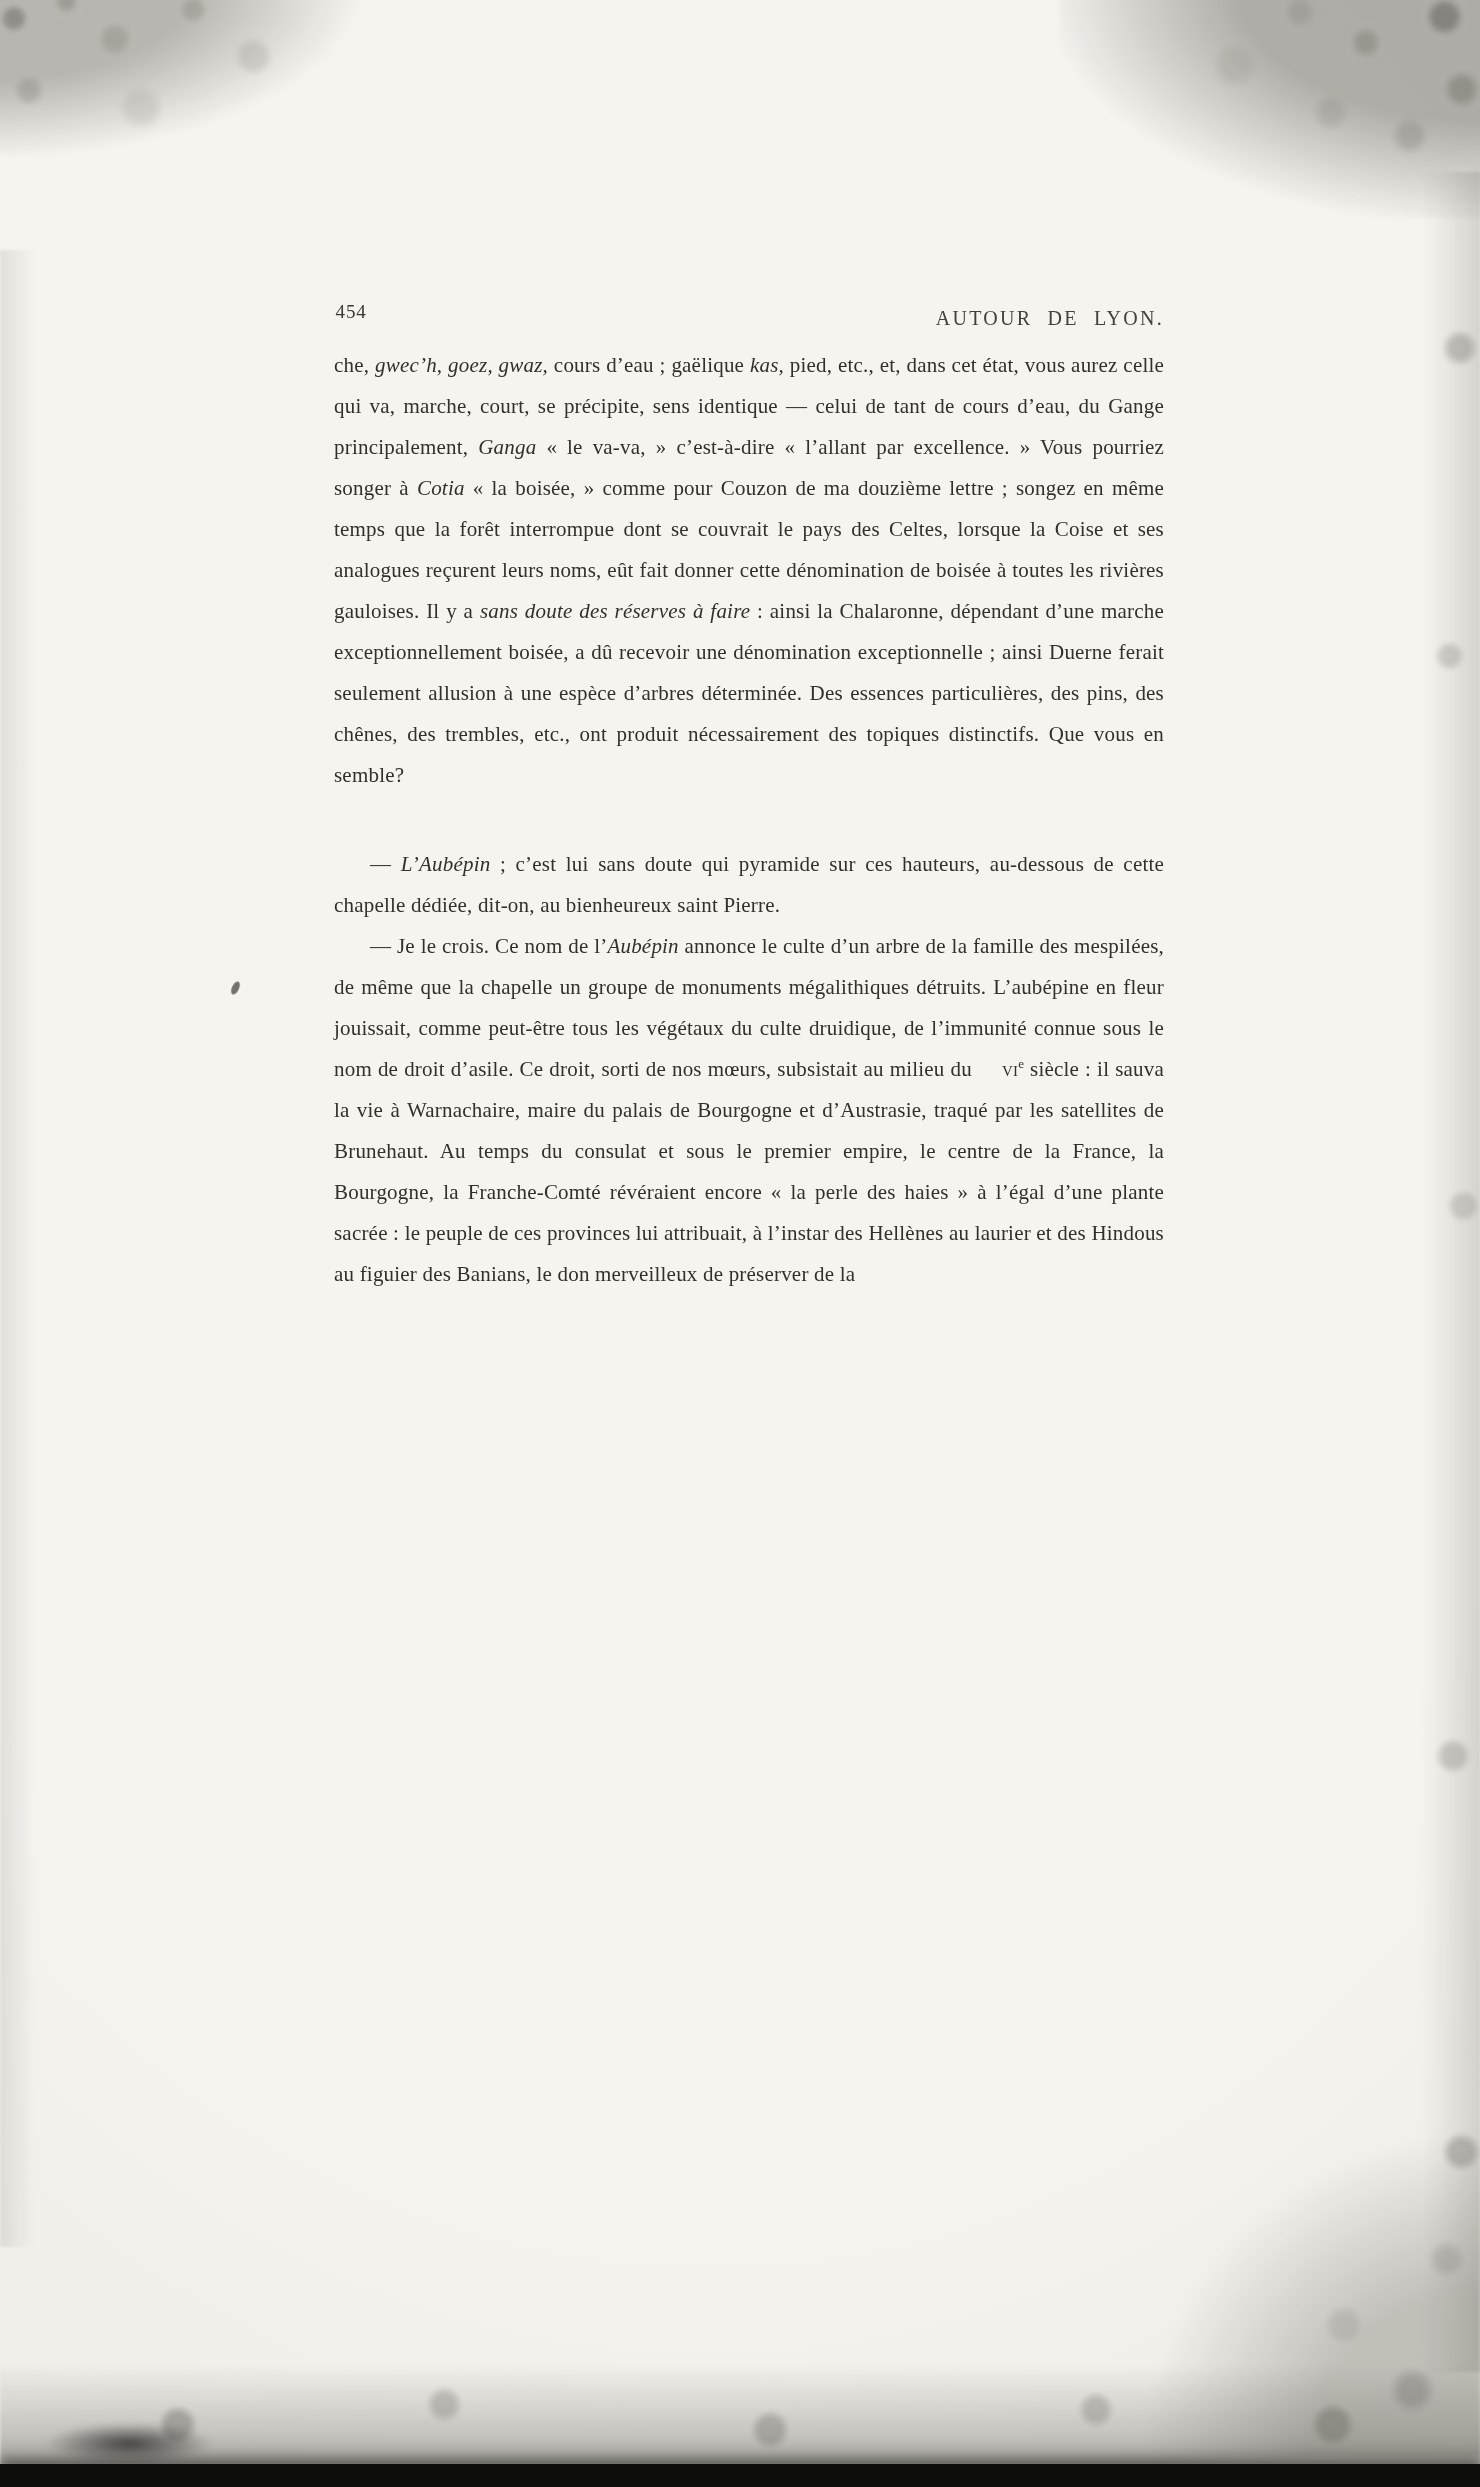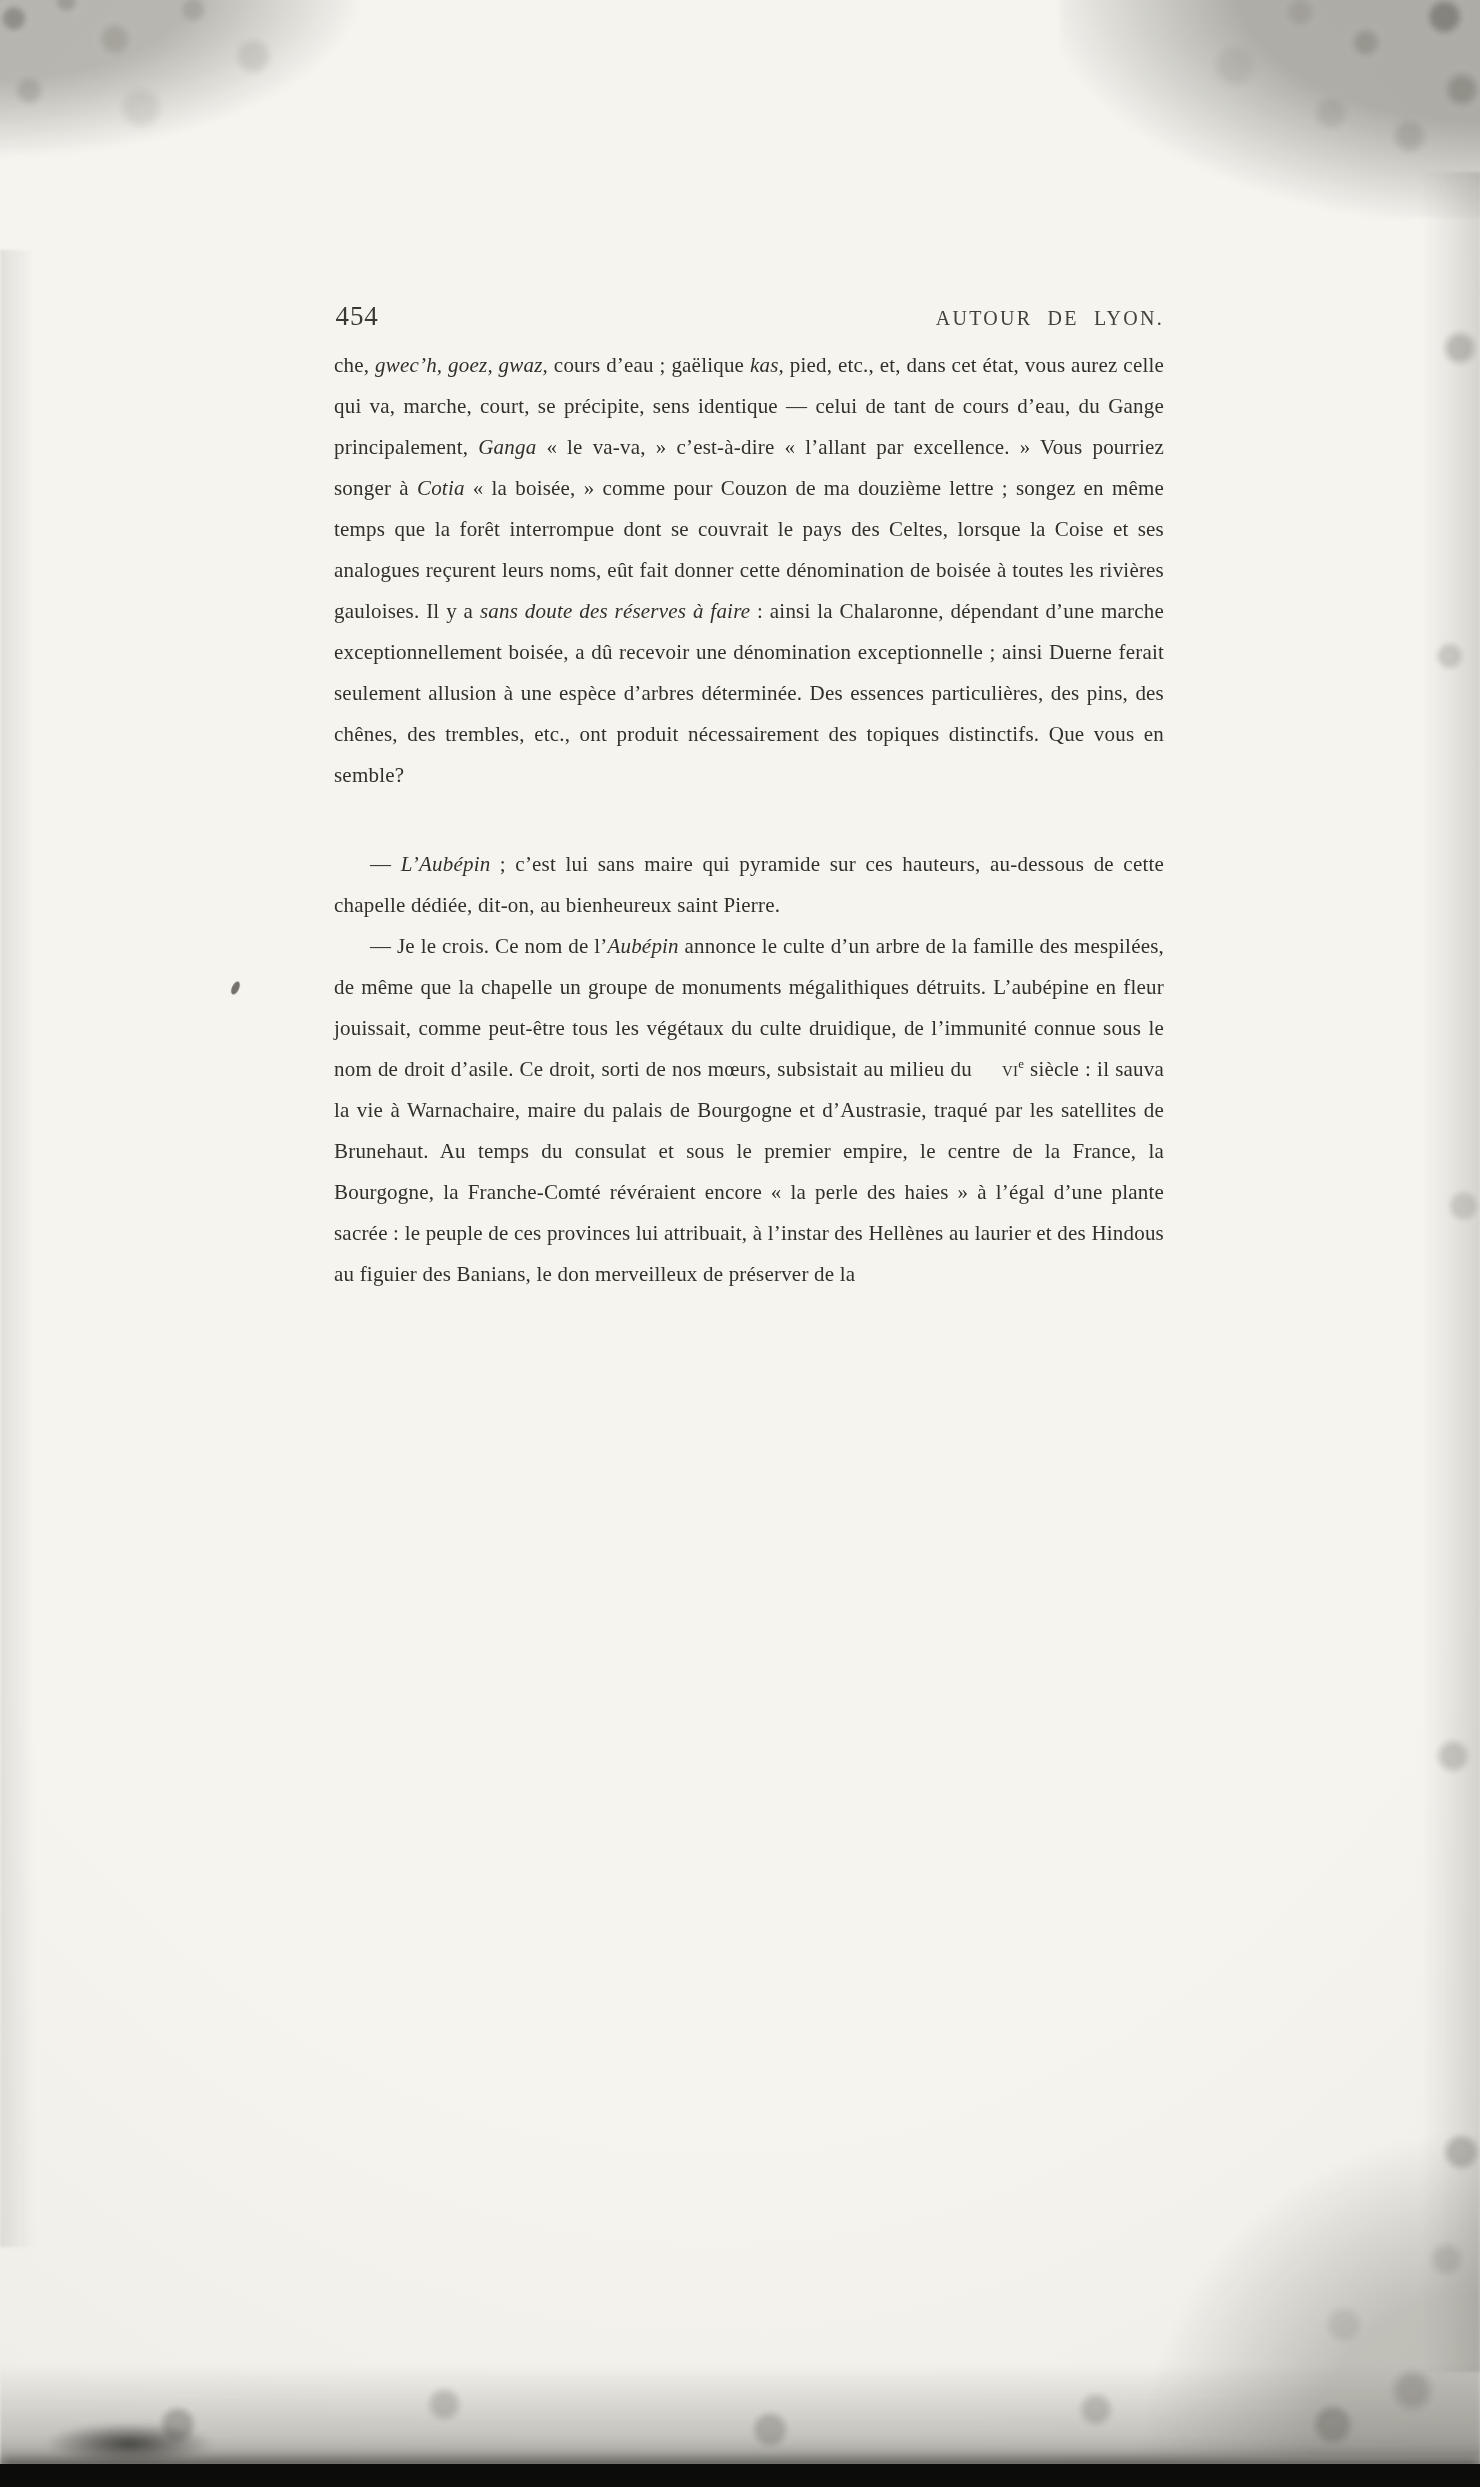--- a/index.html
+++ b/index.html
@@ -106,21 +106,21 @@
 
   
   .header {
     position: absolute;
     left: 334px; top: 301px;
     width: 830px; height: 37px;
   }
   .page-number {
     position: absolute;
     left: 1.6px; top: 0;
-    font-size: 27px;
+    font-size: 19px;
     letter-spacing: 0.8px;
     color: #3b3832;
   }
   .running-title {
     position: absolute;
     left: 0; top: 6.2px;
     width: 100%;
     text-align: right;
     font-size: 20px;
     letter-spacing: 2.3px;
@@ -161,18 +161,18 @@
   <div class="black-bar"></div>
   <div class="speck-accent"></div>
 
   <div class="header">
     <span class="page-number">454</span>
     <span class="running-title">AUTOUR DE LYON.</span>
   </div>
 
   <div class="text-block">
       <p><span>che, </span><span class="it">gwec’h, goez, gwaz,</span><span> cours d’eau ; gaëlique </span><span class="it">kas,</span><span> pied, etc., et, dans cet état, vous aurez celle qui va, marche, court, se précipite, sens identique — celui de tant de cours d’eau, du Gange principalement, </span><span class="it">Ganga</span><span> « le va-va, » c’est-à-dire « l’allant par excellence. » Vous pourriez songer à </span><span class="it">Cotia</span><span> « la boisée, » comme pour Couzon de ma douzième lettre ; songez en même temps que la forêt interrompue dont se couvrait le pays des Celtes, lorsque la Coise et ses analogues reçurent leurs noms, eût fait donner cette dénomination de boisée à toutes les rivières gauloises. Il y a </span><span class="it">sans doute des réserves à faire</span><span> : ainsi la Chalaronne, dépendant d’une marche exceptionnellement boisée, a dû recevoir une dénomination exceptionnelle ; ainsi Duerne ferait seulement allusion à une espèce d’arbres déterminée. Des essences particulières, des pins, des chênes, des trembles, etc., ont produit nécessairement des topiques distinctifs. Que vous en semble?</span></p>
-      <p class="indent gap"><span>— </span><span class="it">L’Aubépin</span><span> ; c’est lui sans maire qui pyramide sur ces hauteurs, au-dessous de cette chapelle dédiée, dit-on, au bienheureux saint Pierre.</span></p>
+      <p class="indent gap"><span>— </span><span class="it">L’Aubépin</span><span> ; c’est lui sans doute qui pyramide sur ces hauteurs, au-dessous de cette chapelle dédiée, dit-on, au bienheureux saint Pierre.</span></p>
       <p class="indent"><span>— Je le crois. Ce nom de l’</span><span class="it">Aubépin</span><span> annonce le culte d’un arbre de la famille des mespilées, de même que la chapelle un groupe de monuments mégalithiques détruits. L’aubépine en fleur jouissait, comme peut-être tous les végétaux du culte druidique, de l’immunité connue sous le nom de droit d’asile. Ce droit, sorti de nos mœurs, subsistait au milieu du </span><span class="sc">vi</span><span class="sup">e</span><span> siècle : il sauva la vie à Warnachaire, maire du palais de Bourgogne et d’Austrasie, traqué par les satellites de Brunehaut. Au temps du consulat et sous le premier empire, le centre de la France, la Bourgogne, la Franche-Comté révéraient encore « la perle des haies » à l’égal d’une plante sacrée : le peuple de ces provinces lui attribuait, à l’instar des Hellènes au laurier et des Hindous au figuier des Banians, le don merveilleux de préserver de la</span></p>
     </div>
 
 </div>
 
 
 </body></html>

